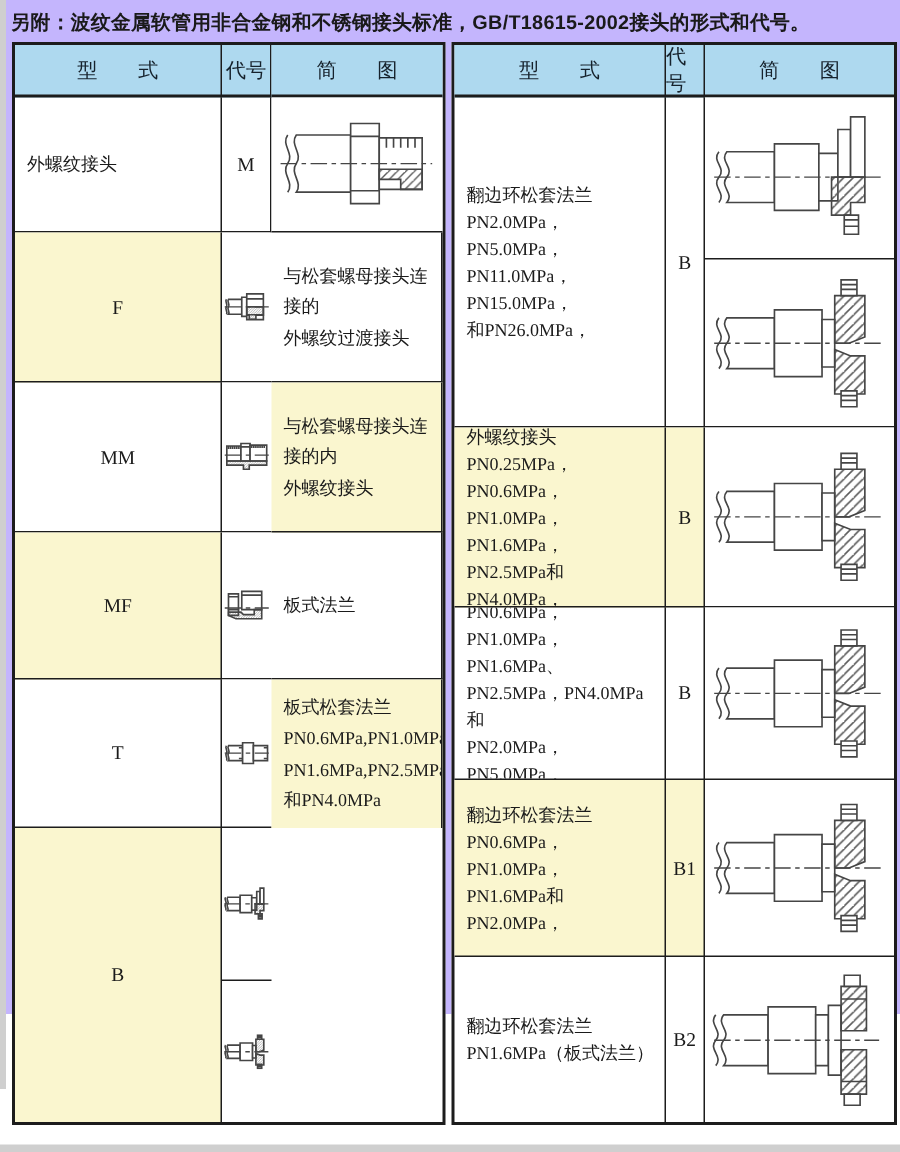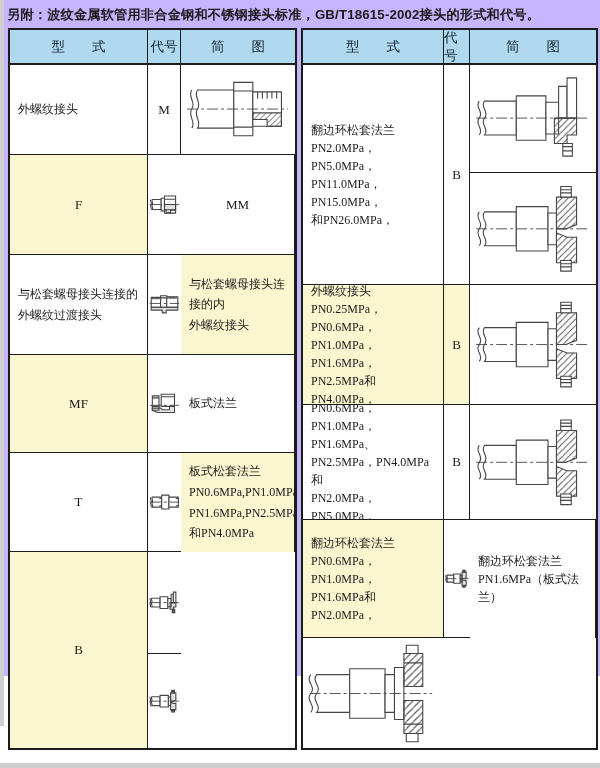--- a/index.html
+++ b/index.html
@@ -200,25 +200,25 @@
         </svg>
     </div>
 
     <div class="cell code br bb hl">F</div>
     <div class="cell diag bb">
       <svg viewBox="0 0 112 84" class="dr">
           <use href="#sym-spherical-union-nut-fitting" xlink:href="#sym-spherical-union-nut-fitting"></use>
         </svg>
     </div>
 
-    <div class="cell code br bb">MM</div>
     <div class="cell type br bb">
         <span class="type-txt">与松套螺母接头连接的
 外螺纹过渡接头</span>
       </div>
+    <div class="cell code br bb">MM</div>
     <div class="cell diag bb">
       <svg viewBox="0 0 112 84" class="dr">
           <use href="#sym-external-thread-adapter" xlink:href="#sym-external-thread-adapter"></use>
         </svg>
     </div>
 
     <div class="cell type br bb hl">
         <span class="type-txt">与松套螺母接头连接的内
 外螺纹接头</span>
       </div>
@@ -311,29 +311,31 @@
       <svg viewBox="0 0 112 84" class="dr">
           <use href="#sym-plate-weld-flange-2" xlink:href="#sym-plate-weld-flange-2"></use>
         </svg>
     </div>
 
     <div class="cell type br bb hl">
         <span class="type-txt">翻边环松套法兰
 PN0.6MPa，PN1.0MPa，
 PN1.6MPa和PN2.0MPa，</span>
       </div>
+    <div class="cell code br bb hl">B1</div>
     <div class="cell diag bb">
       <svg viewBox="0 0 112 84" class="dr">
           <use href="#sym-flared-ring-flange" xlink:href="#sym-flared-ring-flange"></use>
         </svg>
     </div>
 
     <div class="cell type br">
         <span class="type-txt">翻边环松套法兰
 PN1.6MPa（板式法兰）</span>
       </div>
+    <div class="cell code br">B2</div>
     <div class="cell diag">
       <svg viewBox="0 0 112 84" class="dr">
           <use href="#sym-flared-ring-plate-flange" xlink:href="#sym-flared-ring-plate-flange"></use>
         </svg>
     </div>
   </div>
 </div>
 
 </body></html>

